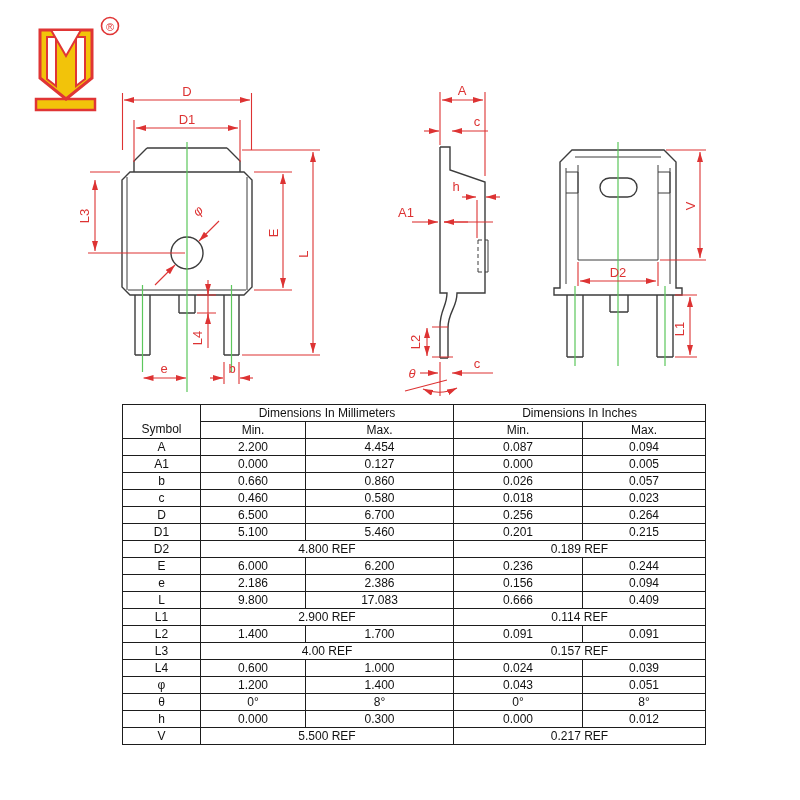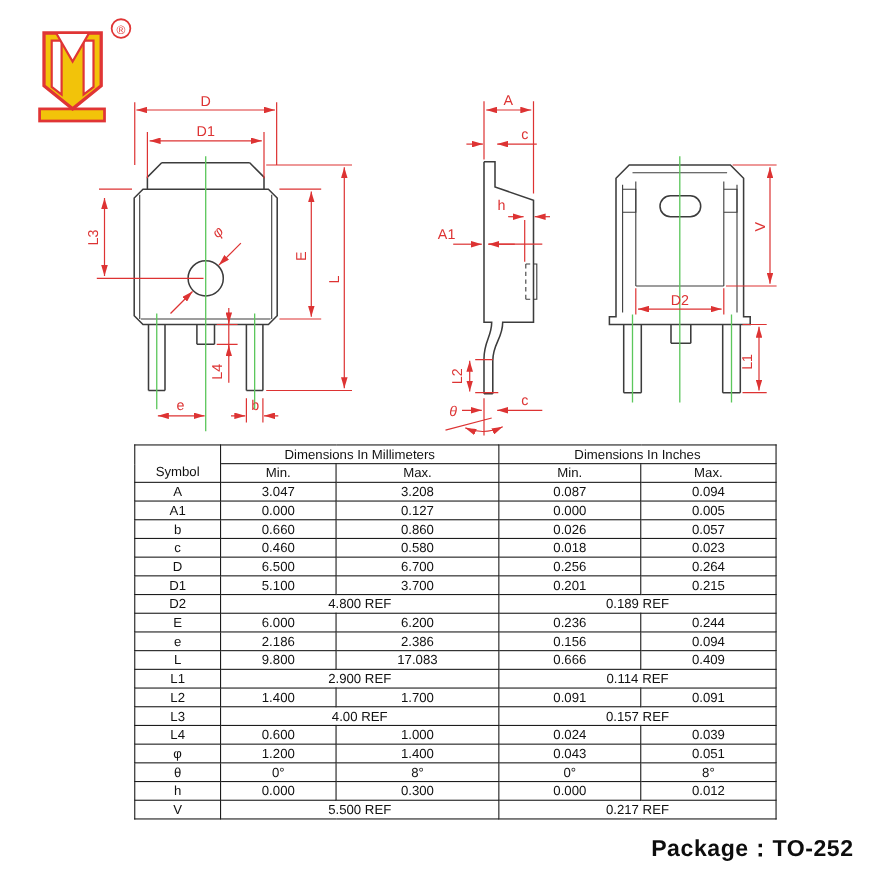--- a/index.html
+++ b/index.html
@@ -164,22 +164,22 @@
       <tr>
         <th>Min.</th>
         <th>Max.</th>
         <th>Min.</th>
         <th>Max.</th>
       </tr>
     </thead>
     <tbody>
       <tr>
           <td>A</td>
-          <td>3.047</td>
-          <td>3.208</td>
+          <td>2.200</td>
+          <td>4.454</td>
           <td>0.087</td>
           <td>0.094</td>
         </tr>
       <tr>
           <td>A1</td>
           <td>0.000</td>
           <td>0.127</td>
           <td>0.000</td>
           <td>0.005</td>
         </tr>
@@ -200,21 +200,21 @@
       <tr>
           <td>D</td>
           <td>6.500</td>
           <td>6.700</td>
           <td>0.256</td>
           <td>0.264</td>
         </tr>
       <tr>
           <td>D1</td>
           <td>5.100</td>
-          <td>3.700</td>
+          <td>5.460</td>
           <td>0.201</td>
           <td>0.215</td>
         </tr>
       <tr>
           <td>D2</td>
           <td colspan="2">4.800 REF</td>
           <td colspan="2">0.189 REF</td>
         </tr>
       <tr>
           <td>E</td>
@@ -283,14 +283,13 @@
           <td>0.012</td>
         </tr>
       <tr>
           <td>V</td>
           <td colspan="2">5.500 REF</td>
           <td colspan="2">0.217 REF</td>
         </tr>
     </tbody>
   </table>
 
-  <div class="pkg">Package：TO-252</div>
 </div>
 
 </body></html>

